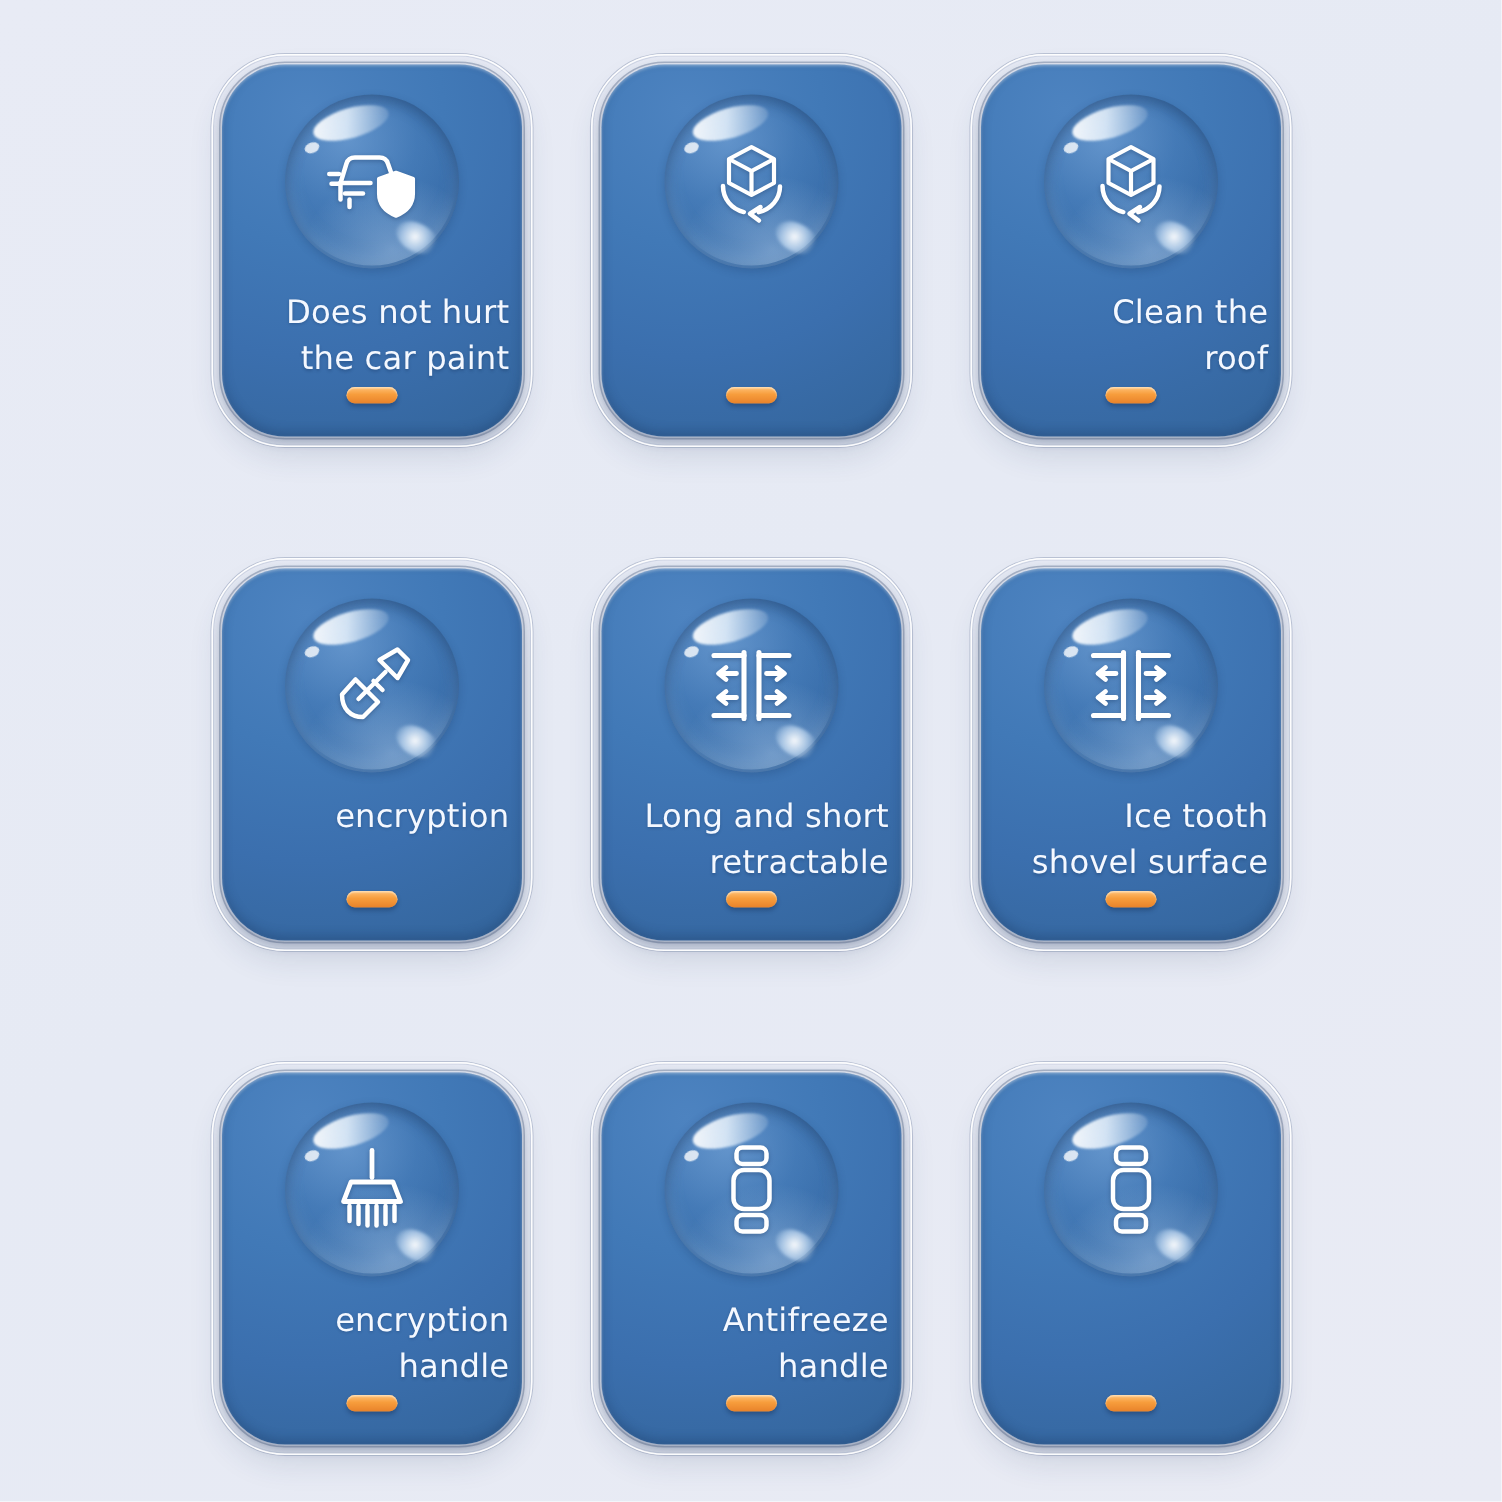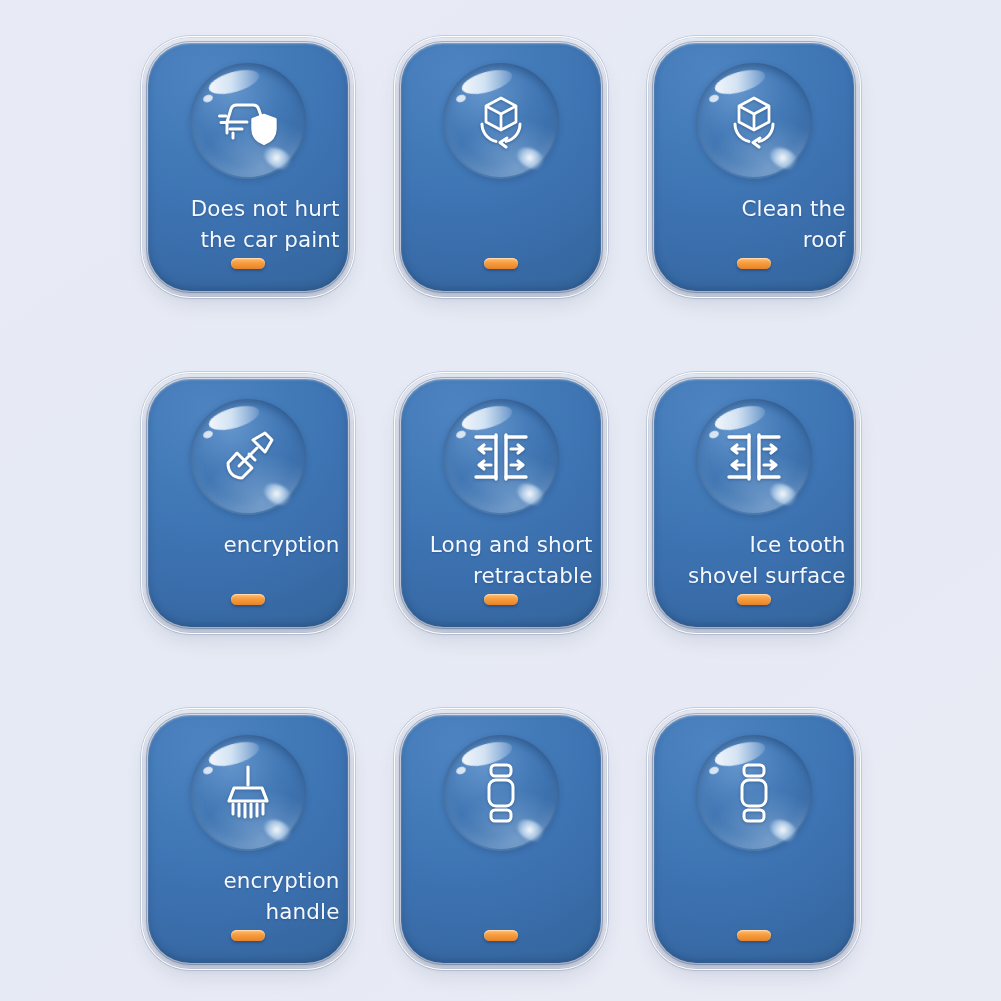--- a/index.html
+++ b/index.html
@@ -364,20 +364,22 @@
         <span class="gloss-arc"></span>
         <span class="gloss-dot"></span>
         <span class="rim-light"></span>
         <span class="gloss-spot"></span>
         <svg class="icon-svg" width="38" height="62" viewBox="0 0 38 62" fill="none">
           <rect x="9" y="3" width="20" height="11" rx="4" stroke="#ffffff" stroke-width="3" fill="none"></rect>
           <rect x="7" y="18" width="24" height="26" rx="7" stroke="#ffffff" stroke-width="3" fill="none"></rect>
           <rect x="9" y="48" width="20" height="11" rx="4" stroke="#ffffff" stroke-width="3" fill="none"></rect>
         </svg>
       </div>
+      <div class="card-label">Antifreeze
+handle</div>
     </div>
     <span class="pill"></span>
   </div>
 
   <div class="card">
     <div class="card-inner">
       <div class="bubble">
         <span class="gloss-arc"></span>
         <span class="gloss-dot"></span>
         <span class="rim-light"></span>

